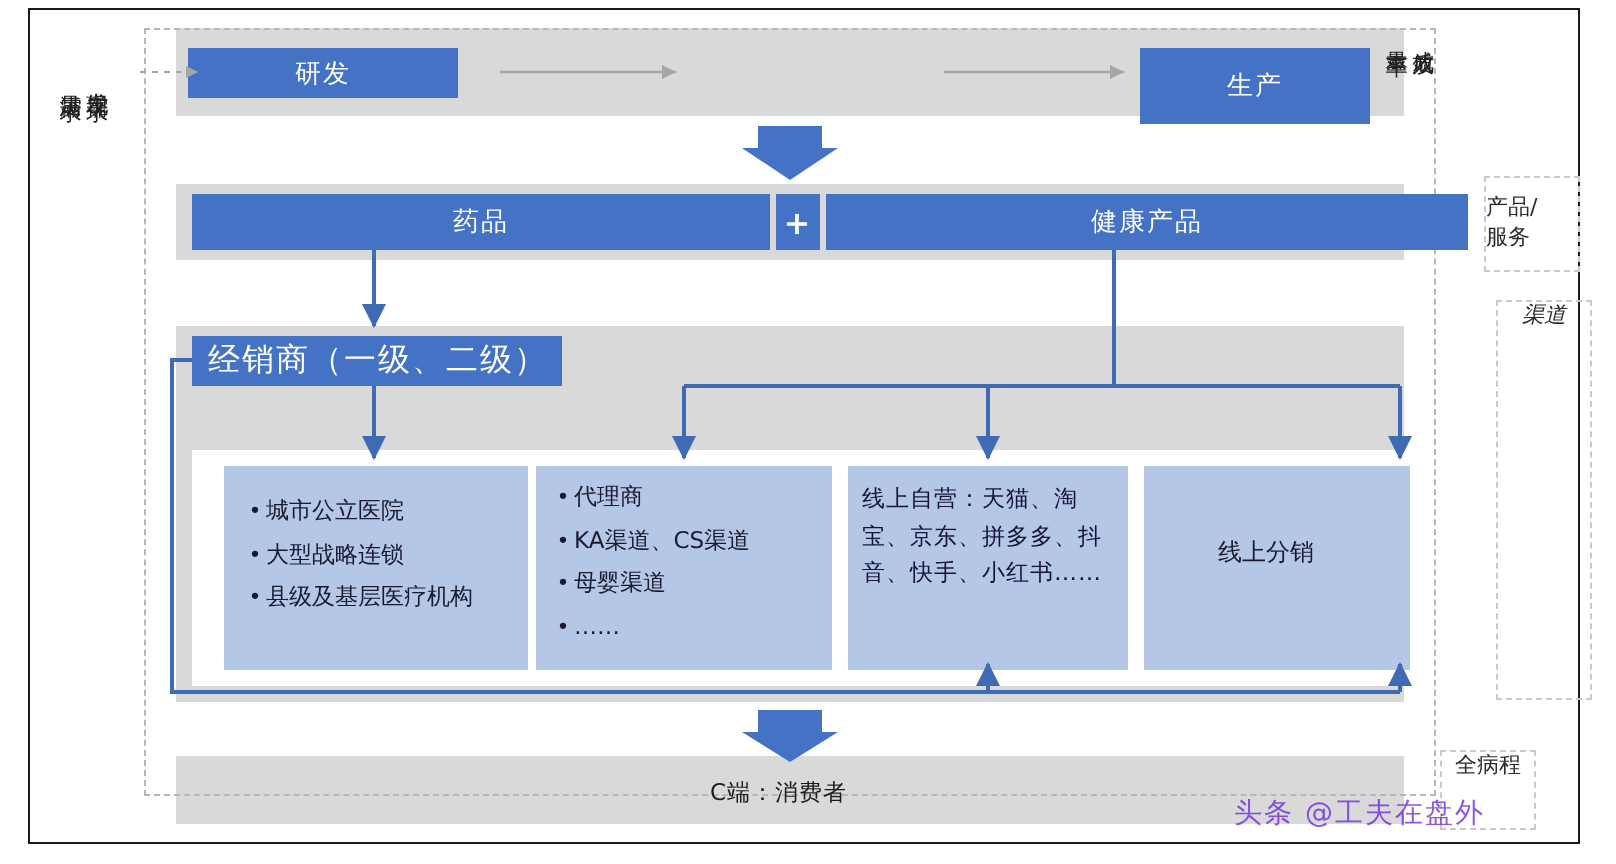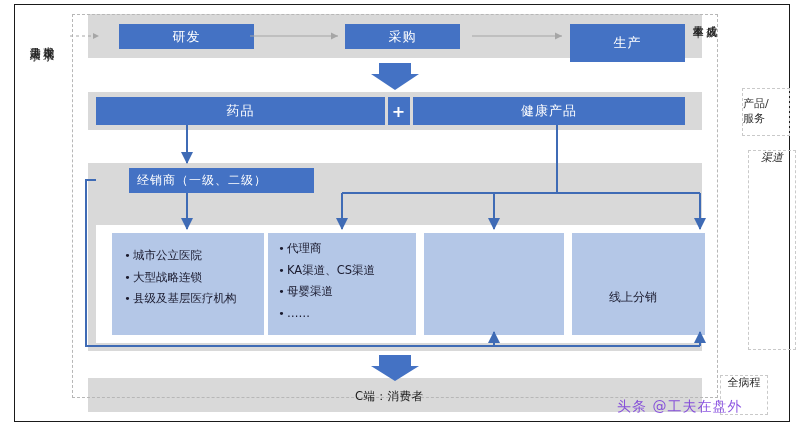--- a/index.html
+++ b/index.html
@@ -11,21 +11,21 @@
 
   
   .band{position:absolute;background:#d9d9d9;}
 
   
   .dashed{position:absolute;border:1px dashed #b7b7b7;box-sizing:border-box;}
 
   
   .bluebox{position:absolute;background:#4472C4;color:#ffffff;display:flex;align-items:center;justify-content:center;
            font-size:13px;letter-spacing:1px;box-sizing:border-box;}
-  .bluebox.sm{font-size:12px;margin-left:33px;}
+  .bluebox.sm{font-size:16px;}
 
   
   .lightbox{position:absolute;background:#B4C7E7;border:0;box-sizing:border-box;color:#1b1b2f;}
 
   
   .whitepanel{position:absolute;background:#ffffff;box-sizing:border-box;}
 
   
   .vtext{position:absolute;writing-mode:vertical-rl;text-orientation:upright;font-size:11px;color:#222;
          line-height:1.12;letter-spacing:1px;}
@@ -67,42 +67,39 @@
 
   <div class="outer-frame"></div>
 
   <div class="dashed" style="left:72px;top:14px;width:646px;height:384px;"></div>
 
   <div class="vlabel-pair" style="left:28px;top:38px;">
     <span class="vtext">发现需求</span>
     <span class="vtext">满足需求</span>
   </div>
 
-  <div class="bluebox" style="left:119px;top:24px;width:135px;height:25px;">
+  <div class="bluebox" style="left:94px;top:24px;width:135px;height:25px;">
     <span>研发</span>
-  </div>
-  <div class="bluebox" style="left:345px;top:24px;width:115px;height:25px;">
-    <span>采购</span>
   </div>
   <div class="bluebox" style="left:570px;top:24px;width:115px;height:38px;">
     <span>生产</span>
   </div>
 
   <div class="vlabel-pair" style="left:691px;top:16px;">
     <span class="vtext">成质效</span>
     <span class="vtext">本量率</span>
   </div>
 
   <div class="bluebox" style="left:96px;top:97px;width:289px;height:28px;">
     <span>药品</span>
   </div>
   <div class="bluebox" style="left:388px;top:97px;width:22px;height:28px;font-size:16px;font-weight:bold;">
     <span>+</span>
   </div>
-  <div class="bluebox" style="left:413px;top:97px;width:272px;height:28px;">
+  <div class="bluebox" style="left:413px;top:97px;width:321px;height:28px;">
     <span>健康产品</span>
   </div>
 
   <div class="bluebox sm" style="left:96px;top:168px;width:185px;height:25px;justify-content:flex-start;padding-left:8px;">
     <span>经销商（一级、二级）</span>
   </div>
 
   <div class="whitepanel" style="left:96px;top:225px;width:617px;height:118px;"></div>
 
   <div class="lightbox" style="left:112px;top:233px;width:152px;height:102px;"></div>
@@ -135,23 +132,24 @@
         <span class="dot">•</span>
         <span class="txt">母婴渠道</span>
       </li>
     <li>
         <span class="dot">•</span>
         <span class="txt">……</span>
       </li>
   </ul>
 
   <div class="lightbox" style="left:424px;top:233px;width:140px;height:102px;"></div>
+  <div class="paratext" style="left:431px;top:240px;width:128px;">线上自营：天猫、淘宝、京东、拼多多、抖音、快手、小红书……</div>
 
   <div class="lightbox" style="left:572px;top:233px;width:133px;height:102px;"></div>
-  <div class="centered-label" style="left:572px;top:246px;width:122px;height:102px;text-align:center;">线上分销</div>
+  <div class="centered-label" style="left:572px;top:225px;width:122px;height:102px;text-align:center;">线上分销</div>
 
   <div class="bottomtext" style="left:355px;top:389px;">C端：消费者</div>
 
   <div class="rcell" style="left:742px;top:88px;width:48px;height:48px;flex-direction:column;">
     <span>产品/</span>
     <span>服务</span>
   </div>
   <div class="rcell" style="left:748px;top:150px;width:48px;height:200px;font-style:italic;">
     <span>渠道</span>
   </div>

